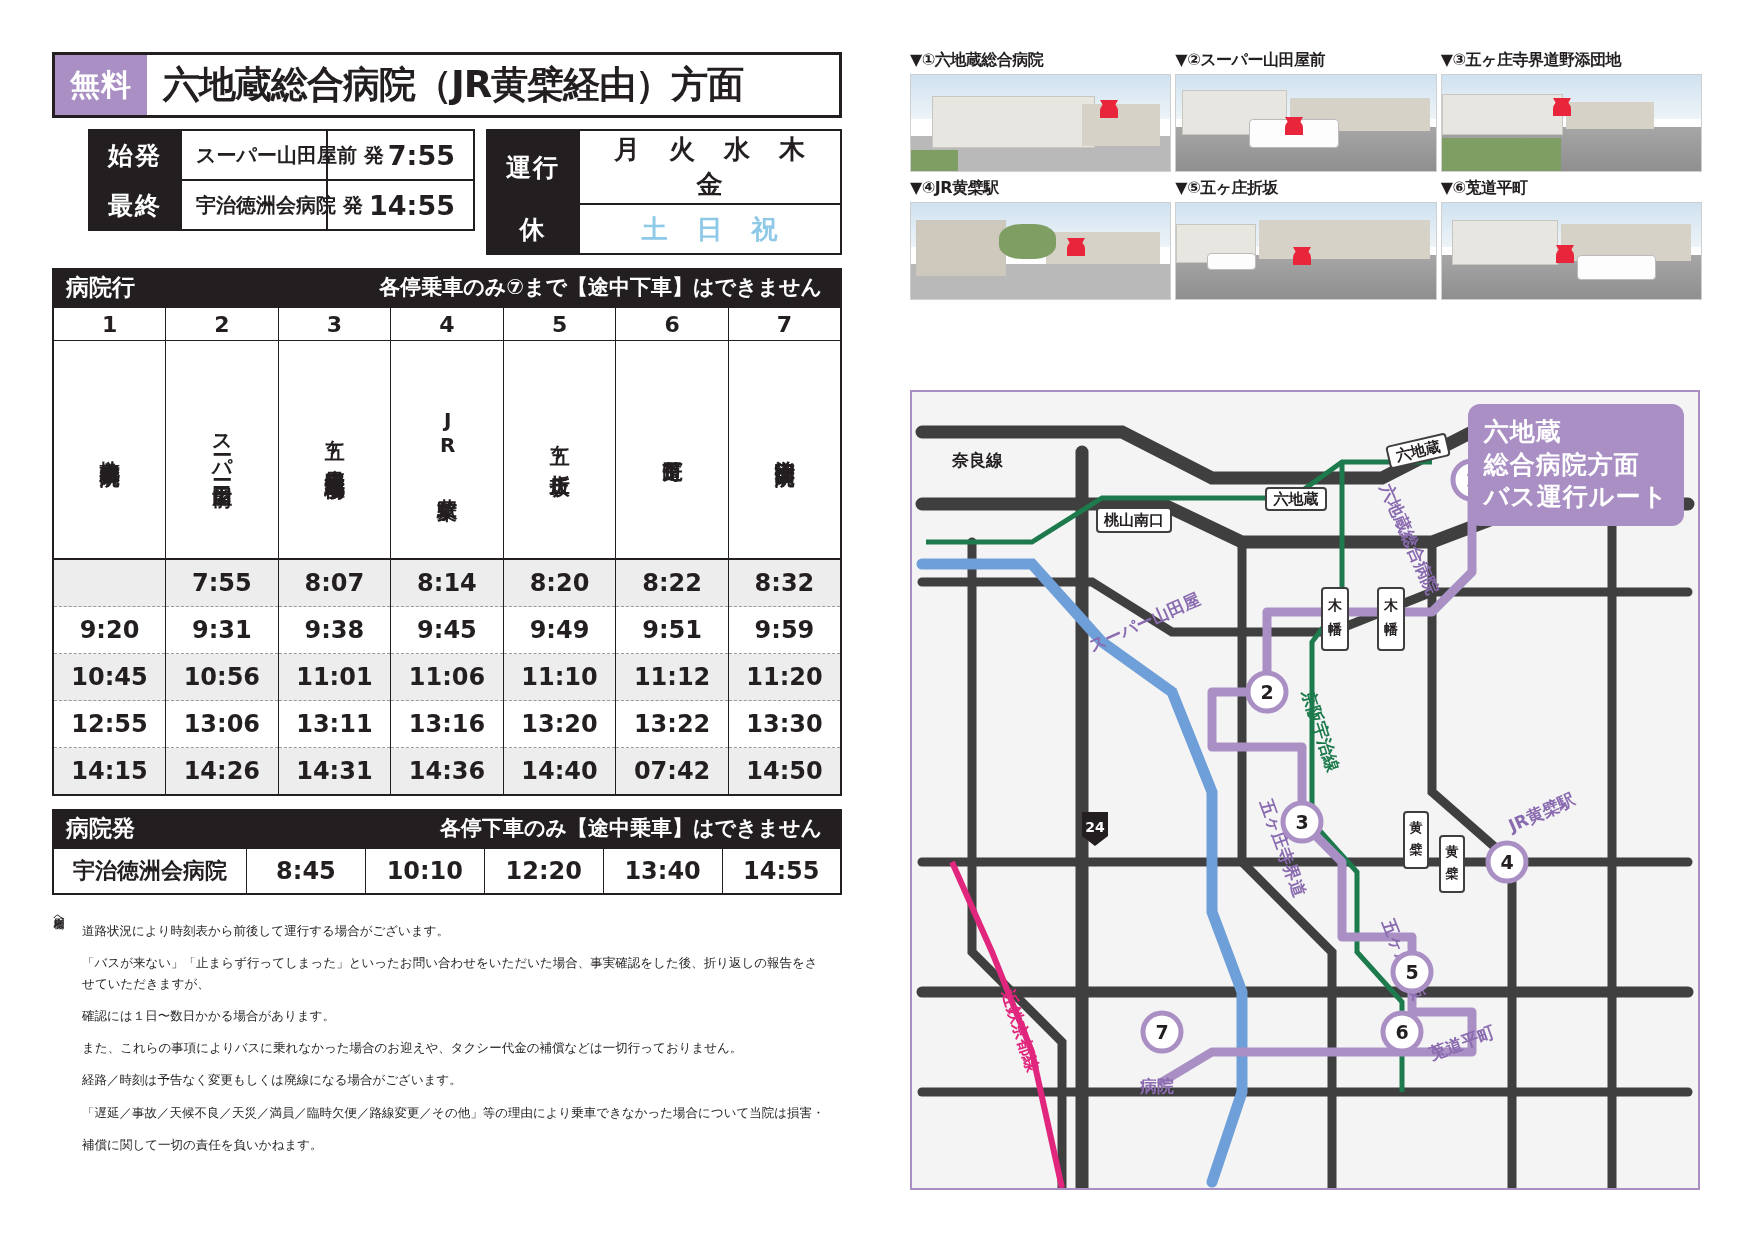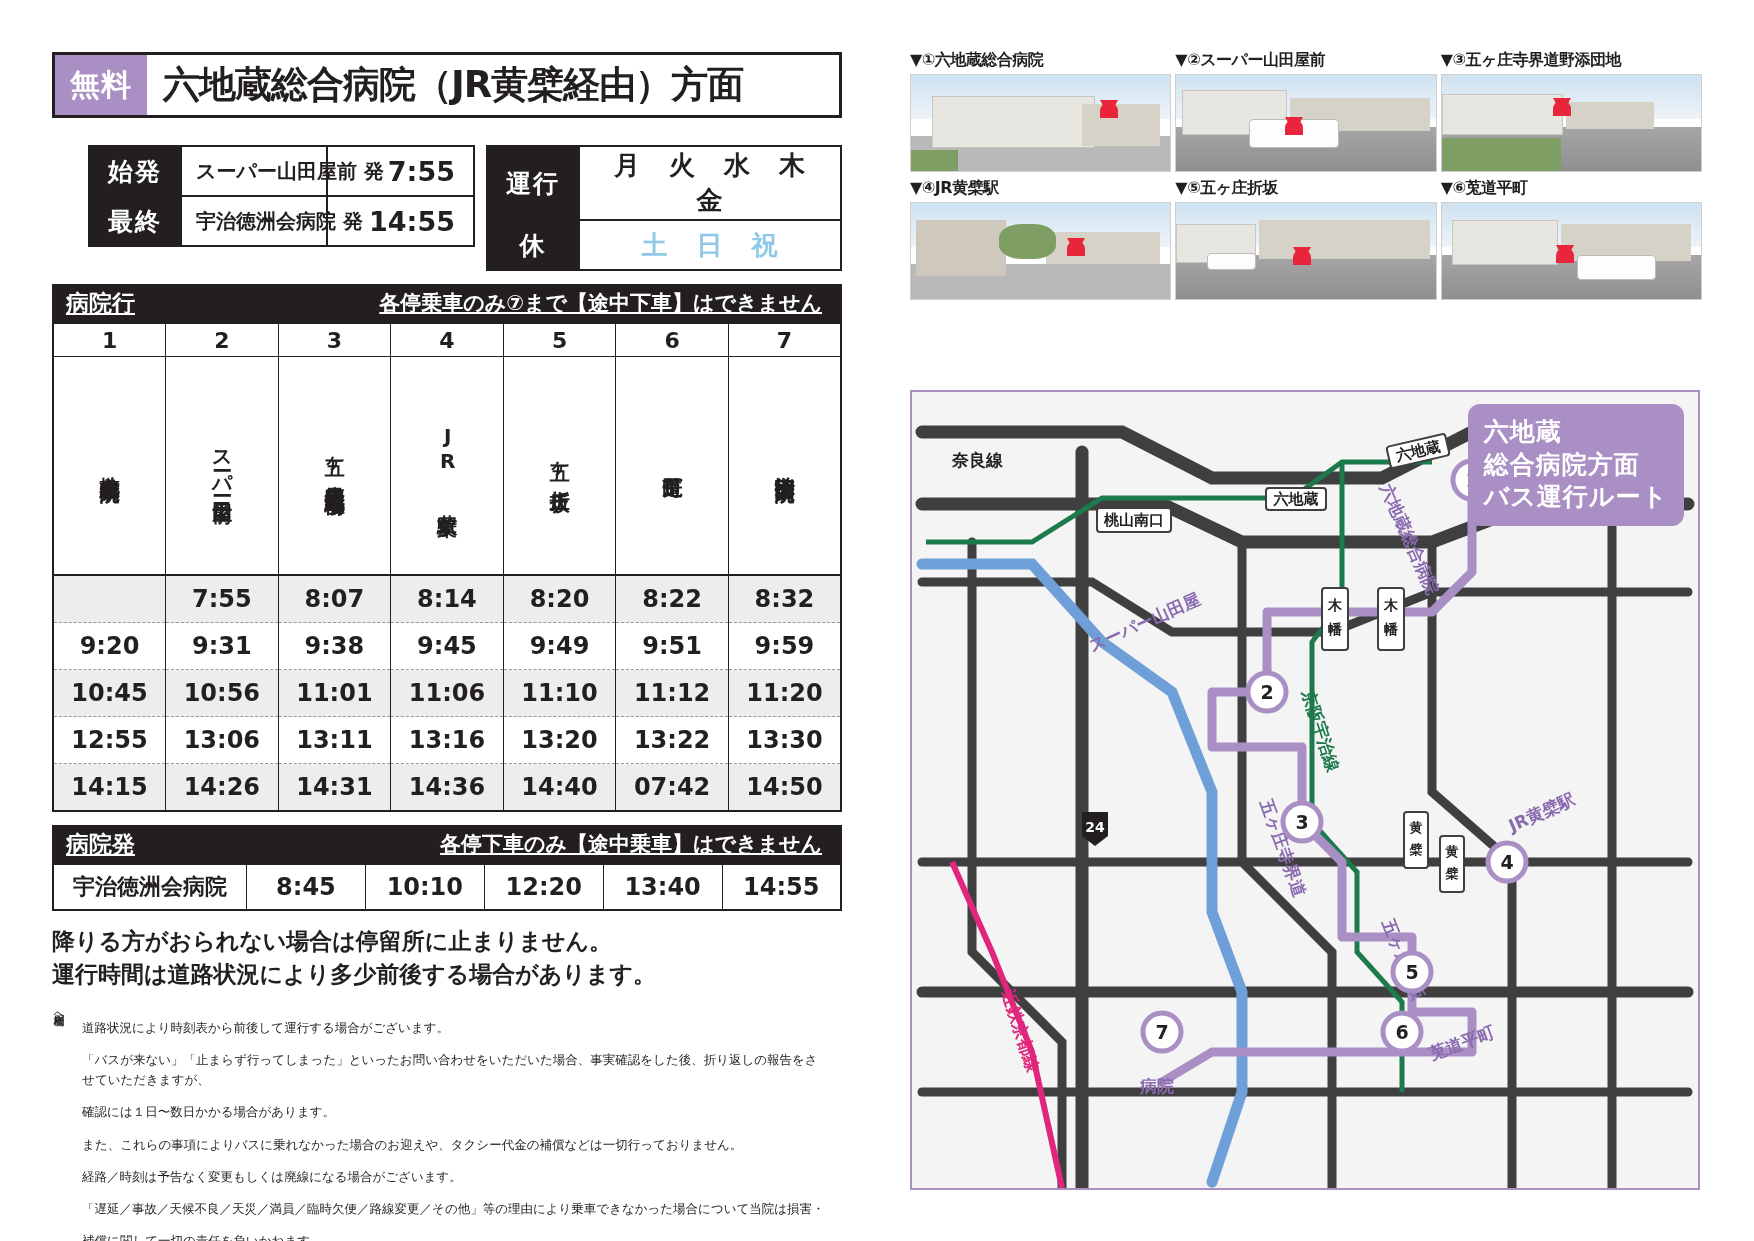--- a/index.html
+++ b/index.html
@@ -54,21 +54,21 @@
     padding-left: 16px;
     font-size: 37px;
     font-weight: bold;
     letter-spacing: -1px;
     color: #231f20;
   }
 
   
   .info-wrap {
     display: flex;
-    margin-top: 27px;
+    margin-top: 11px;
     gap: 11px;
     padding-left: 36px;
   }
   .info-left { width: 400px; }
   .info-right { width: 368px; border-radius: 6px; }
   .info-tbl {
     border-collapse: collapse;
     width: 100%;
     table-layout: fixed;
   }
@@ -113,21 +113,20 @@
   
   .sec-bar {
     background: #231f20;
     color: #ffffff;
     height: 38px;
     display: flex;
     align-items: center;
     padding: 0 14px;
     margin-top: 13px;
     box-sizing: border-box;
-    text-decoration: underline;
   }
   .sec-bar .sb-left {
     font-size: 23px;
     font-weight: bold;
   }
   .sec-bar .sb-right {
     margin-left: auto;
     font-size: 21px;
     font-weight: bold;
     padding-right: 6px;
@@ -447,24 +446,20 @@
         <td class="dep-label">宇治徳洲会病院</td>
         <td>8:45</td>
         <td>10:10</td>
         <td>12:20</td>
         <td>13:40</td>
         <td>14:55</td>
       </tr>
     </tbody>
       </table>
 
-    <div class="notes">
-      <div>降りる方がおられない場合は停留所に止まりません。</div>
-      <div>運行時間は道路状況により多少前後する場合があります。</div>
-    </div>
 
     <div class="fineprint-wrap">
       <div class="fine-side">利用者様へ・</div>
       <div class="fineprint">
         <p>道路状況により時刻表から前後して運行する場合がございます。</p>
         <p>「バスが来ない」「止まらず行ってしまった」といったお問い合わせをいただいた場合、事実確認をした後、折り返しの報告をさせていただきますが、</p>
         <p>確認には１日〜数日かかる場合があります。</p>
         <p>また、これらの事項によりバスに乗れなかった場合のお迎えや、タクシー代金の補償などは一切行っておりません。</p>
         <p class="fp-gap">経路／時刻は予告なく変更もしくは廃線になる場合がございます。</p>
         <p class="fp-gap">「遅延／事故／天候不良／天災／満員／臨時欠便／路線変更／その他」等の理由により乗車できなかった場合について当院は損害・</p>

